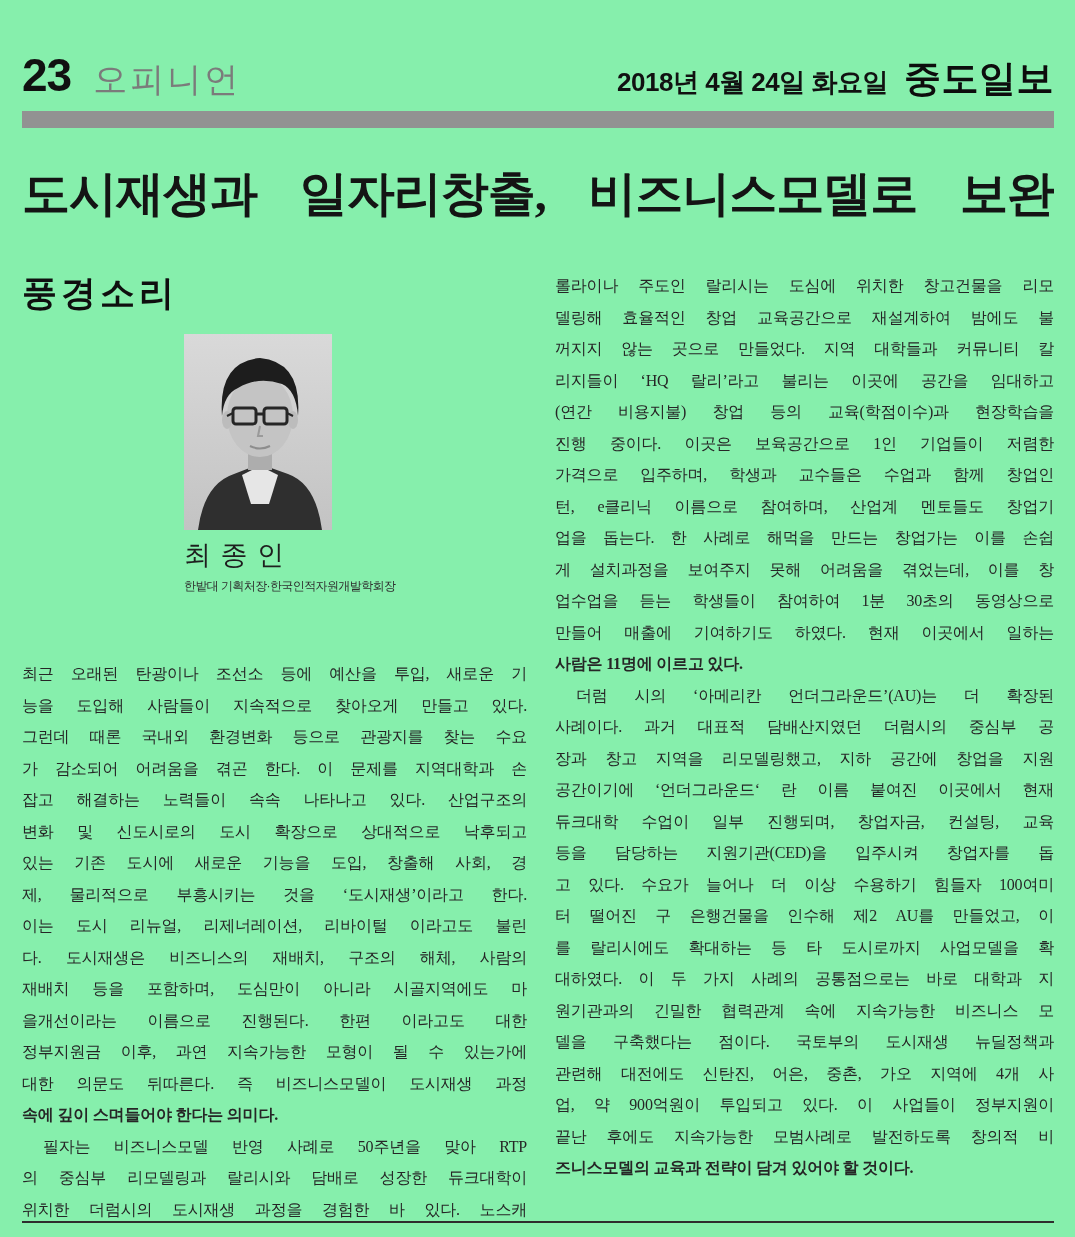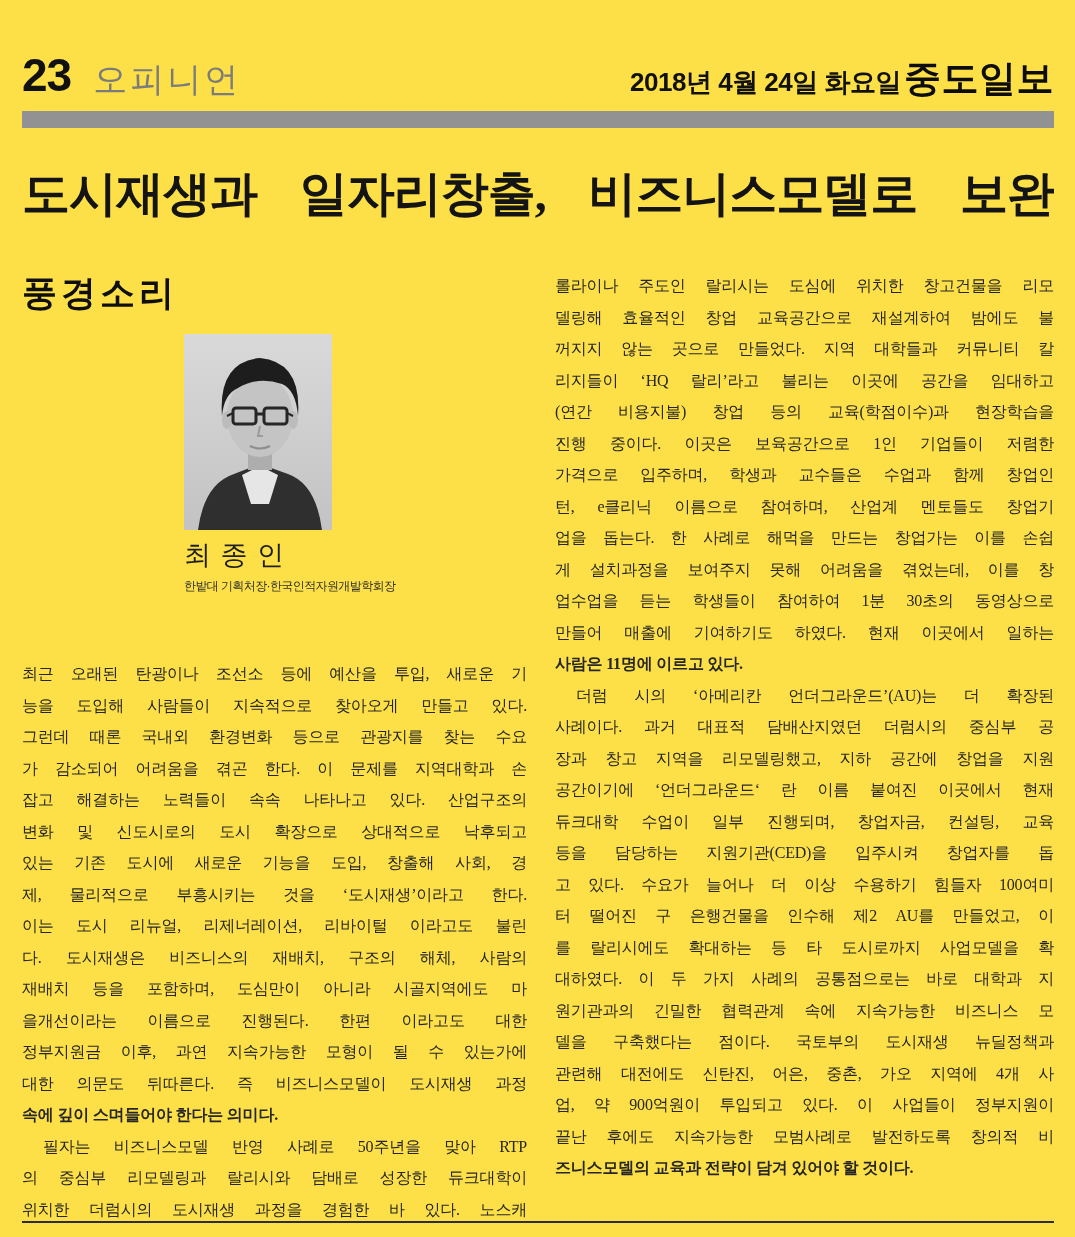--- a/index.html
+++ b/index.html
@@ -1,36 +1,36 @@
 <!DOCTYPE html>
 <html lang="ko"><head>
 <meta charset="utf-8">
 <style>
   html,body { margin:0; padding:0; background:#ffffff; }
   .page {
     position:relative;
     width:1075px; height:1237px;
     box-sizing:border-box;
     padding:0 21px 0 22px;
-    background:#fde047;
+    background:#86efac;
     overflow:hidden;
     font-family:"Liberation Serif","DejaVu Serif",serif;
     color:#1c1c1c;
   }
 
   
   .masthead {
     display:flex; justify-content:space-between; align-items:baseline;
     padding-top:24px;
     font-family:"Liberation Sans","DejaVu Sans",sans-serif;
   }
   .masthead-left { display:flex; align-items:baseline; gap:22px; }
   .page-number { font-size:46px; font-weight:700; letter-spacing:-1px; color:#111; }
   .section-name { font-size:34px; font-weight:500; letter-spacing:3px; color:#7b7b7b; }
-  .masthead-right { display:flex; align-items:baseline; gap:3px; }
+  .masthead-right { display:flex; align-items:baseline; gap:16px; }
   .edition-date { font-size:26px; font-weight:700; color:#111; letter-spacing:-0.5px; }
   .paper-name { font-size:37px; font-weight:900; color:#0d0d0d; letter-spacing:0.5px; }
   .masthead-bar { height:17px; background:#929292; margin-top:7px; }
 
   
   .headline {
     margin:38px 0 0 0;
     font-size:48px; font-weight:800; line-height:1.16;
     height:58px; overflow:hidden;
     letter-spacing:-1px;

